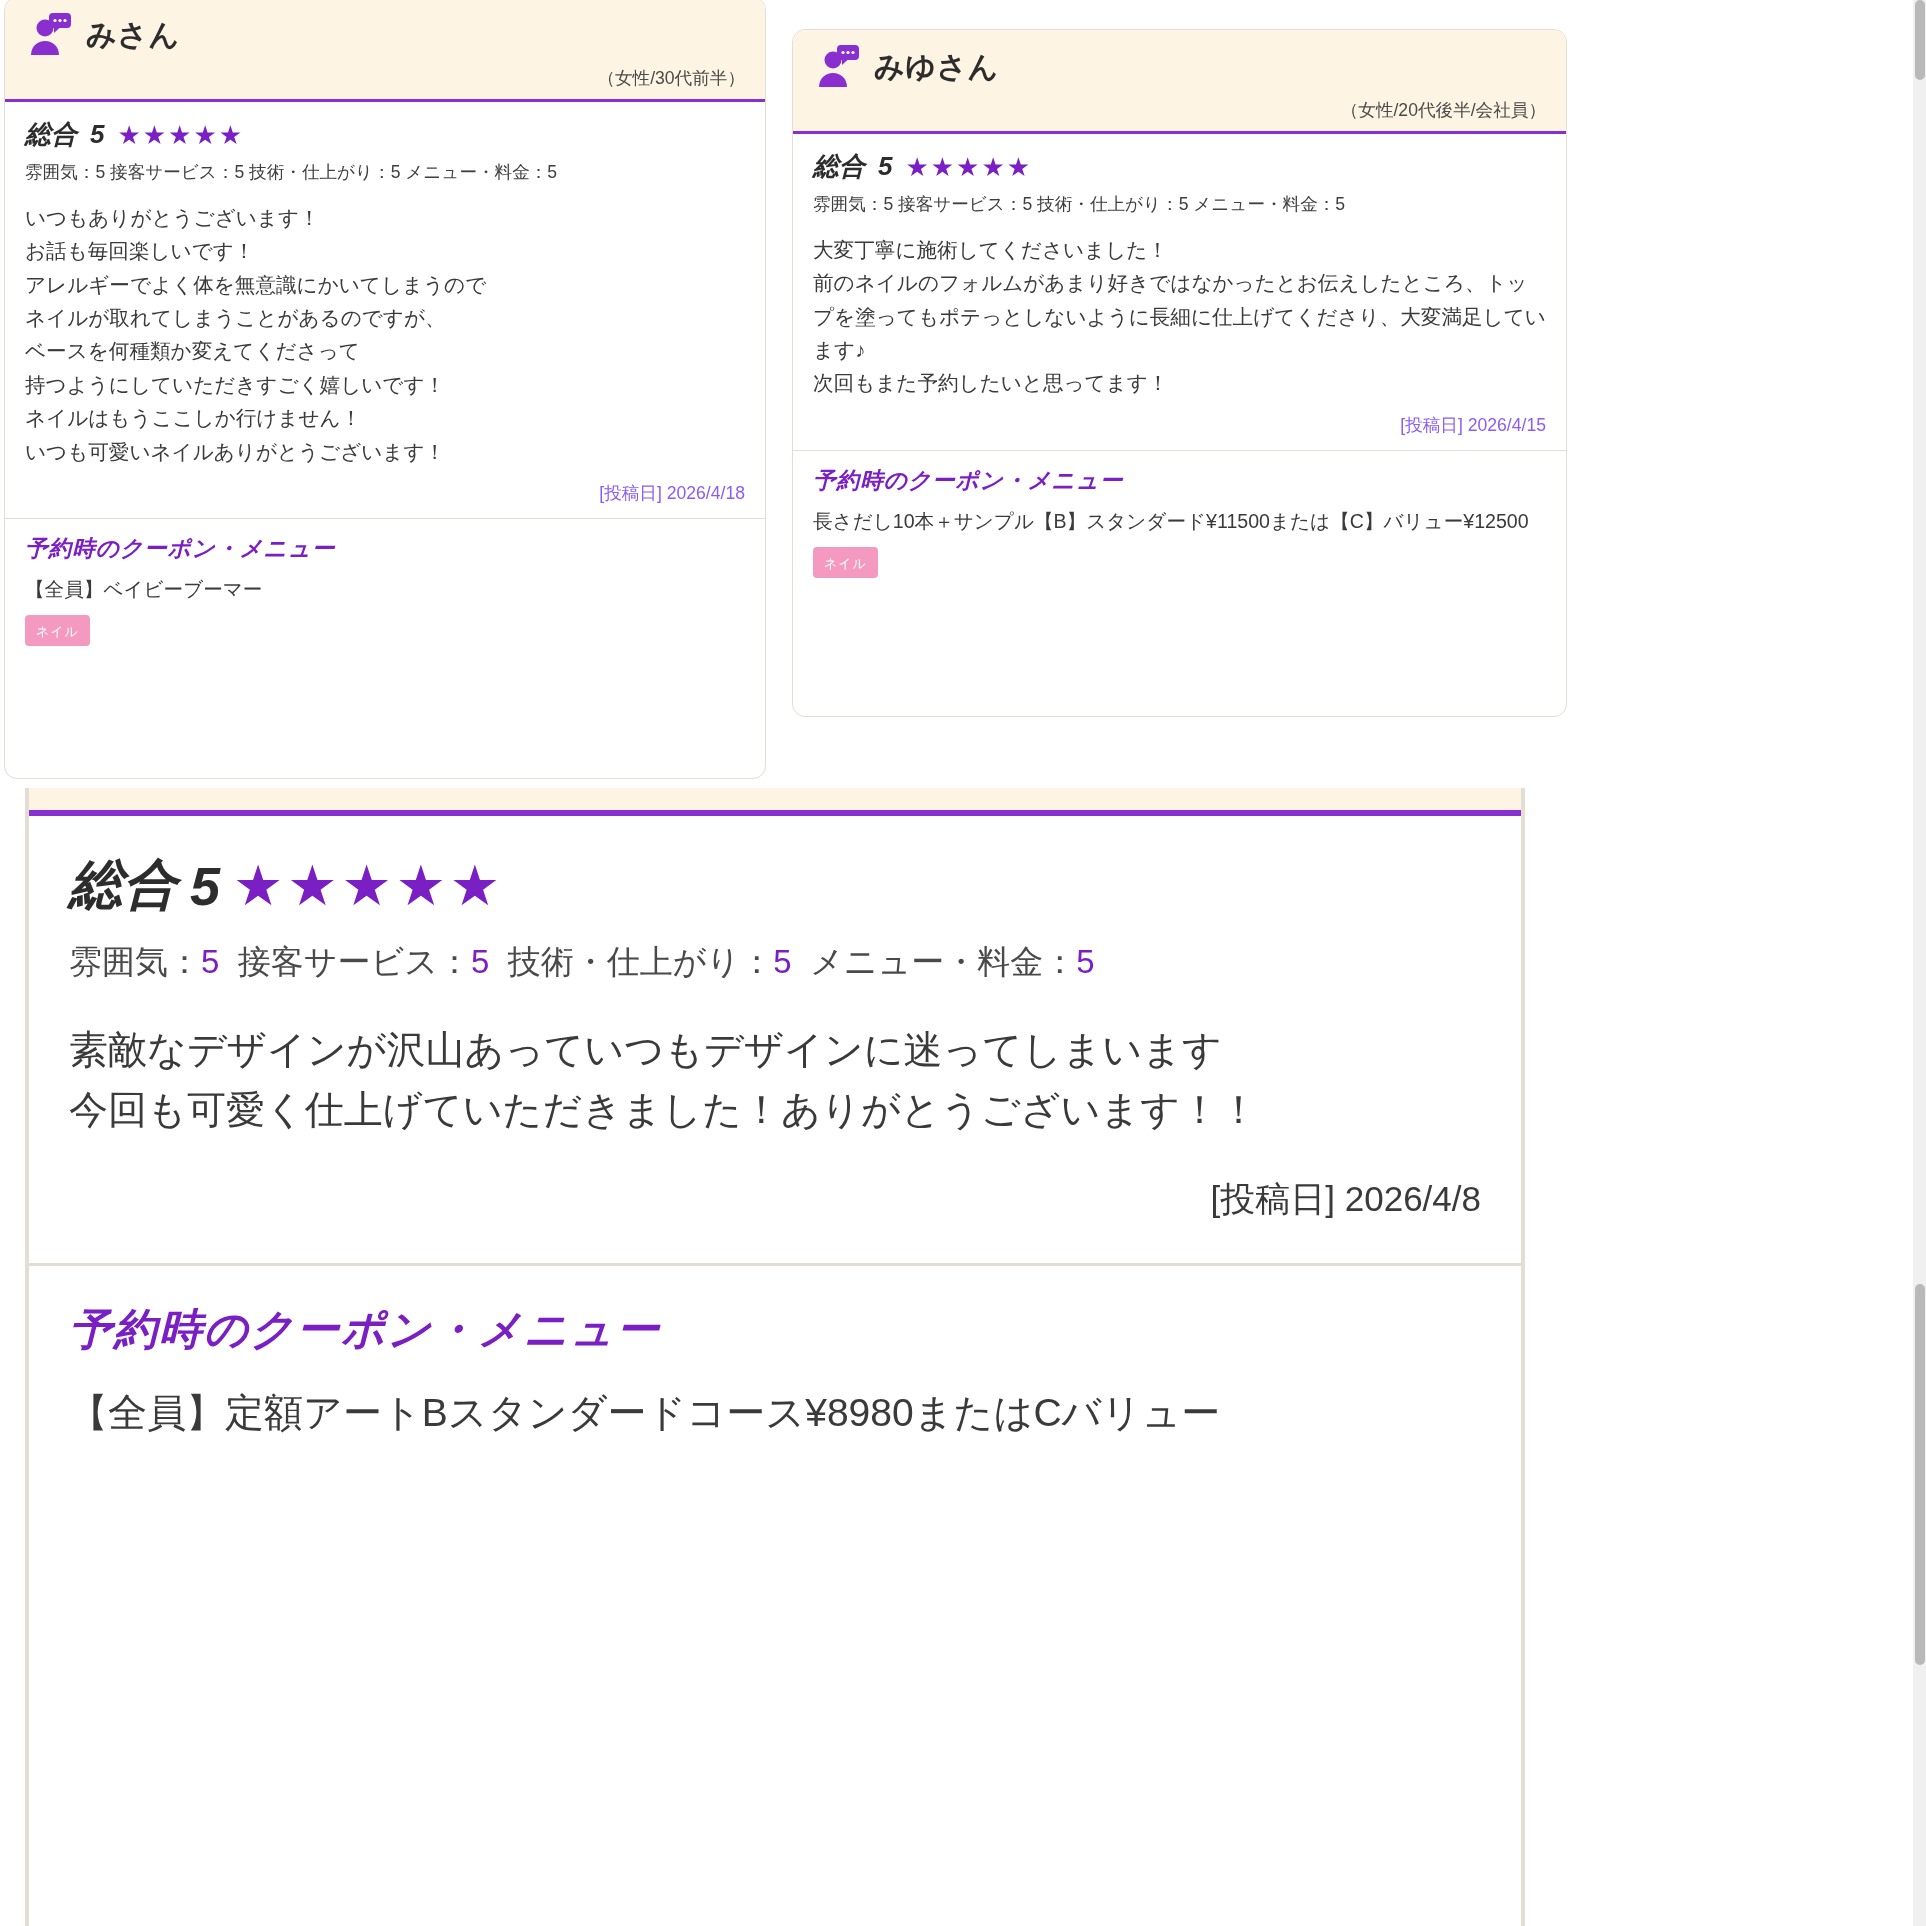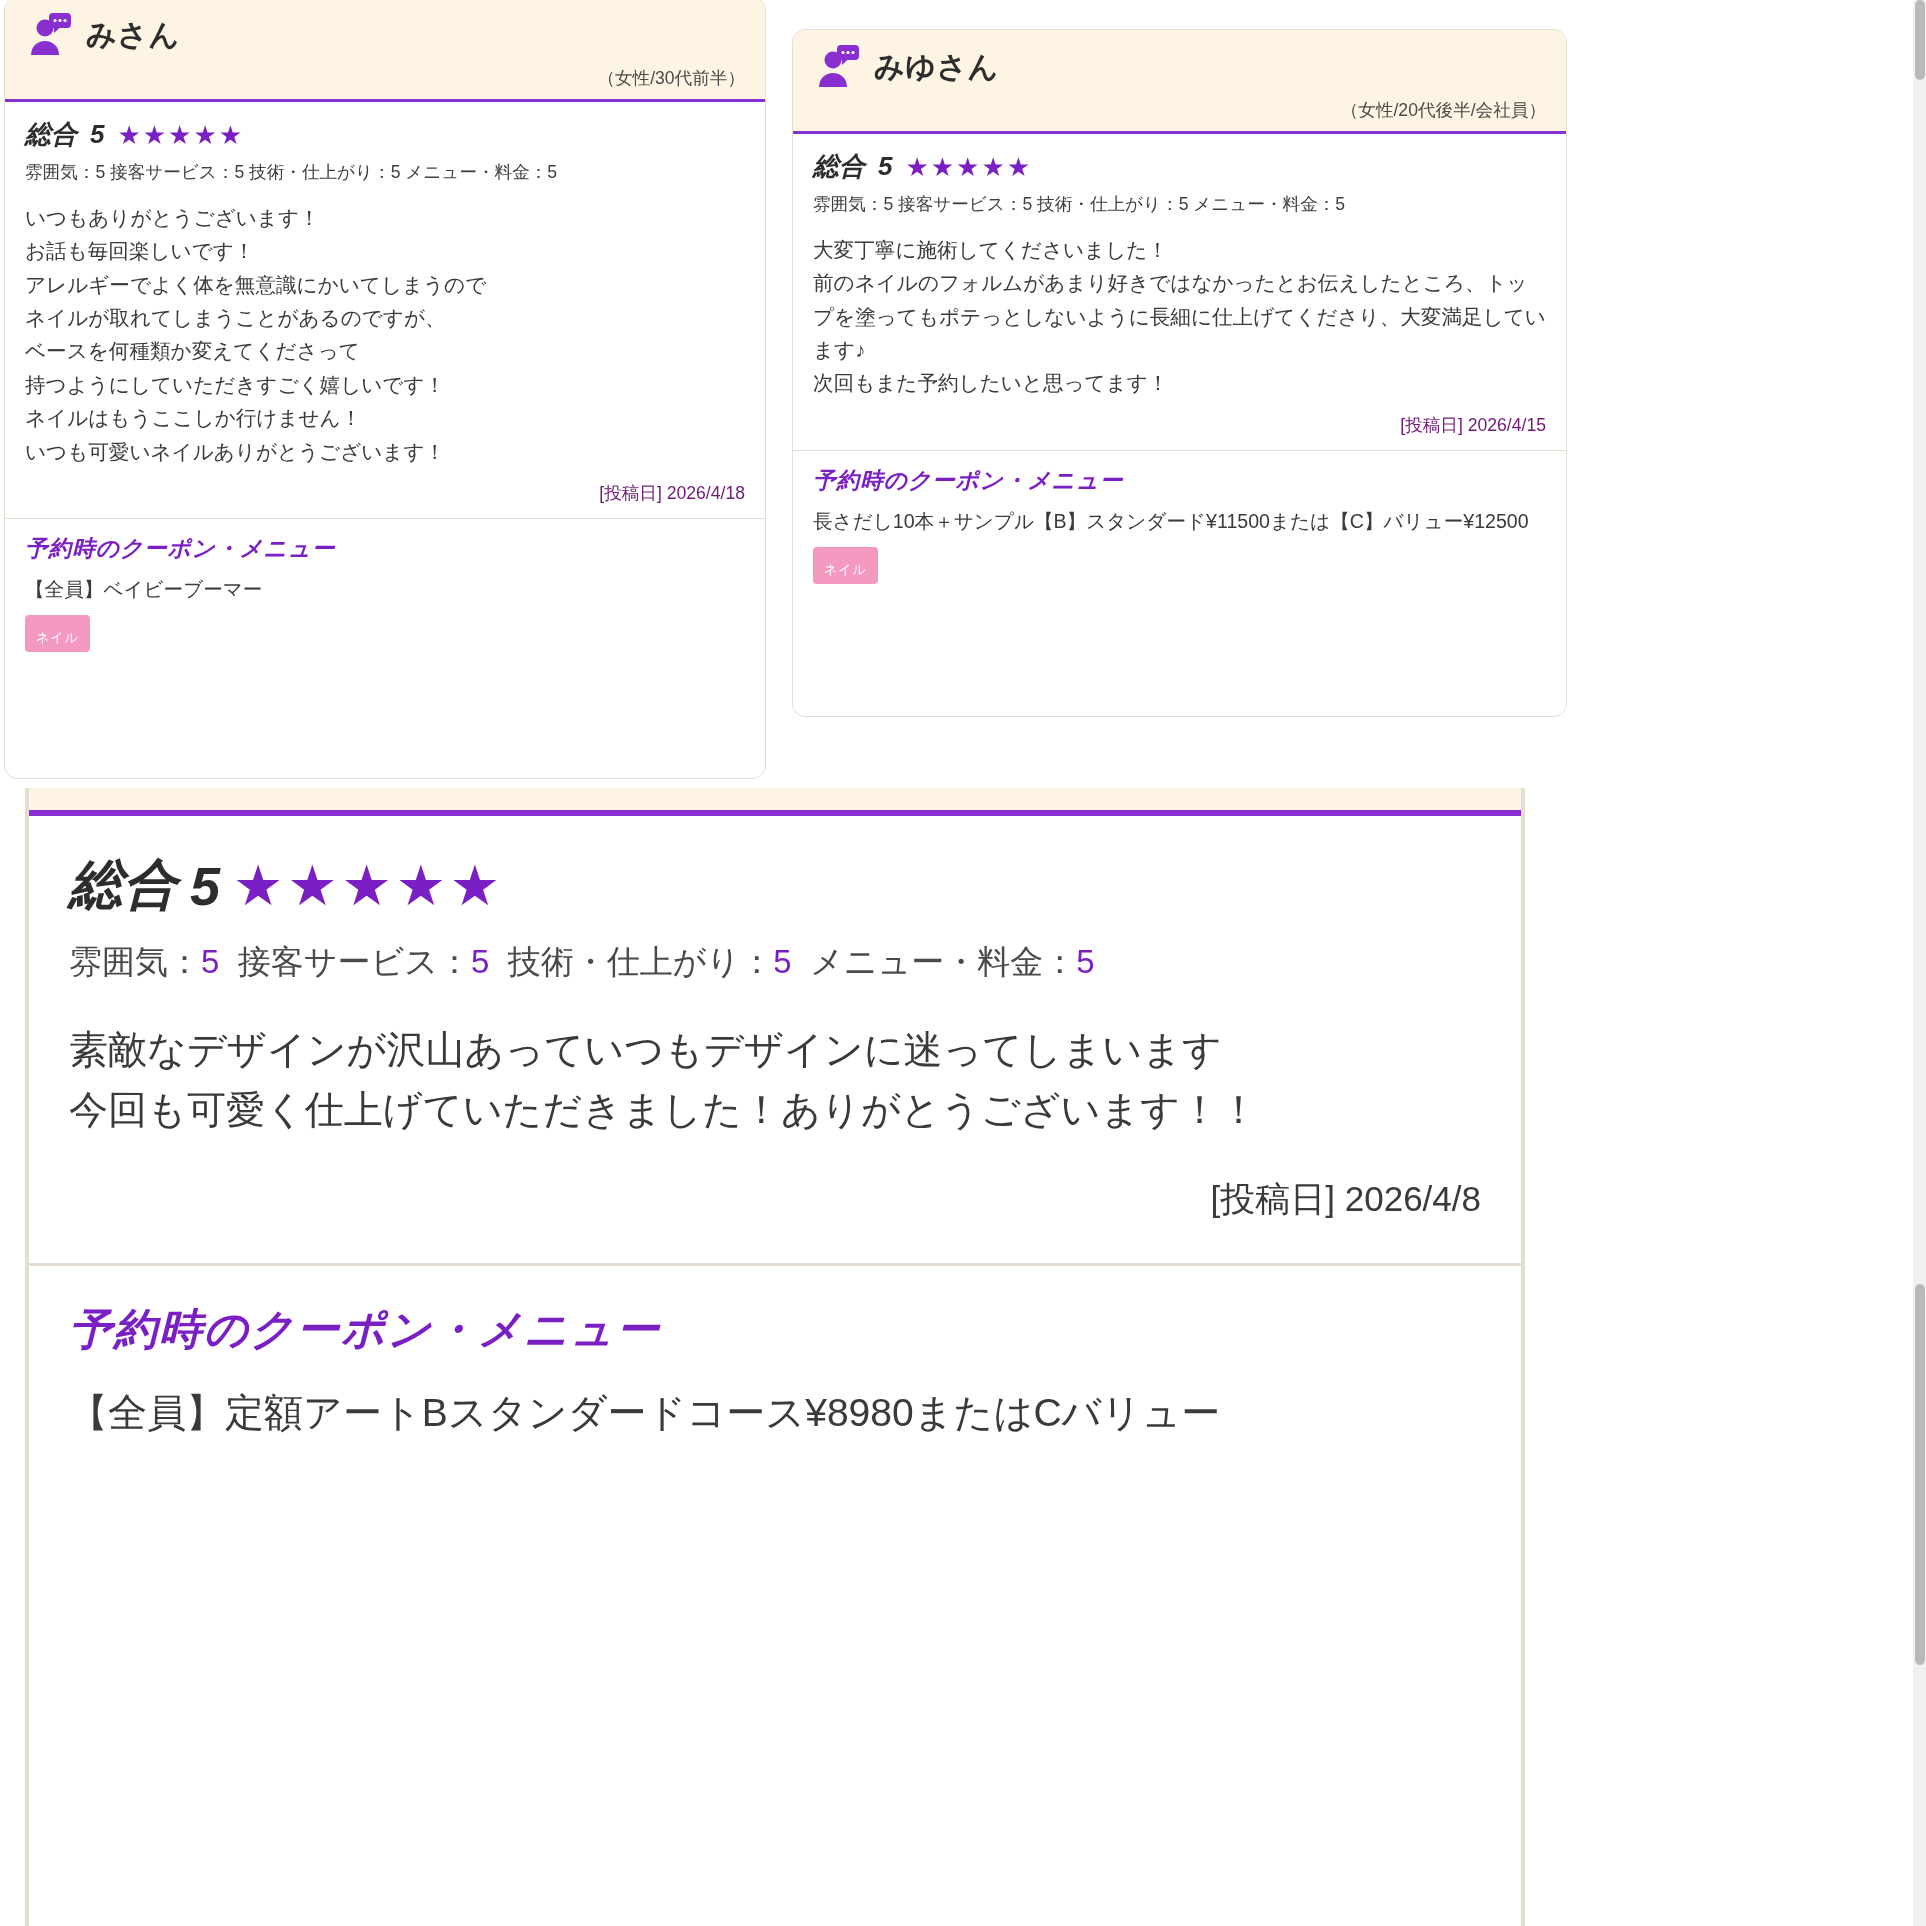--- a/index.html
+++ b/index.html
@@ -94,21 +94,21 @@
     margin-top: 17px;
     font-size: 20.6px;
     line-height: 1.62;
     color: #3a3a3a;
     white-space: pre-line;
   }
   .posted {
     margin-top: 13px;
     text-align: right;
     font-size: 17.6px;
-    color: #701a75;
+    color: #8b5cf6;
   }
 
   .coupon-sec {
     border-top: 1.5px solid #e3ddd4;
     padding: 14px 20px 17px 20px;
     box-sizing: border-box;
   }
   .coupon-title {
     font-size: 22.6px;
     font-weight: 700;
@@ -121,21 +121,21 @@
     font-size: 19.6px;
     line-height: 1.5;
     color: #3a3a3a;
   }
   .tag {
     display: inline-block;
     margin-top: 11px;
     background: #f49ac1;
     color: #ffffff;
     font-size: 13px;
-    padding: 14px 11px 5px 11px;
+    padding: 8px 11px 5px 11px;
     border-radius: 4px;
     letter-spacing: 1px;
     text-align: right;
   }
 
   
   #card-1 {
     left: 4px;
     top: -3px;
     width: 762px;

